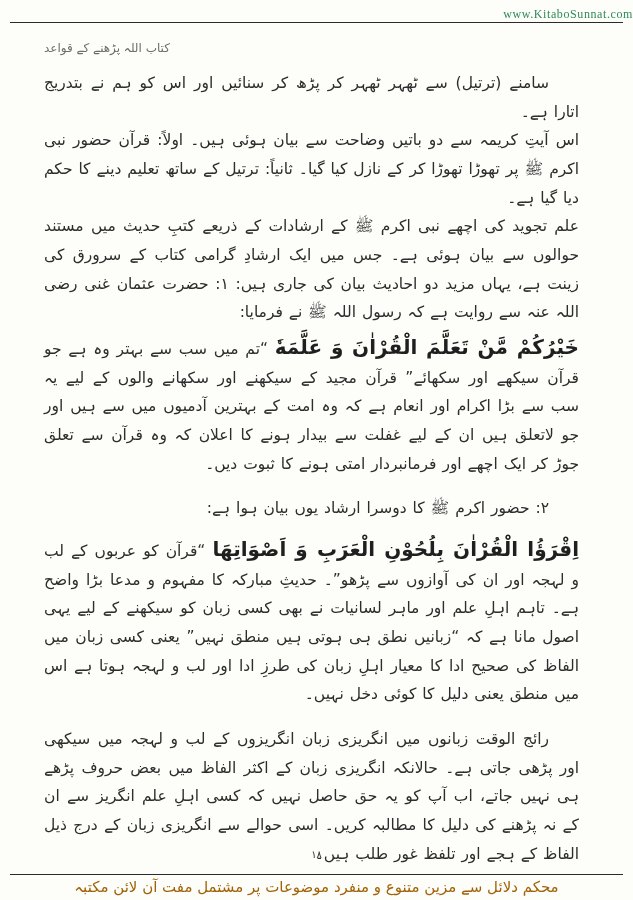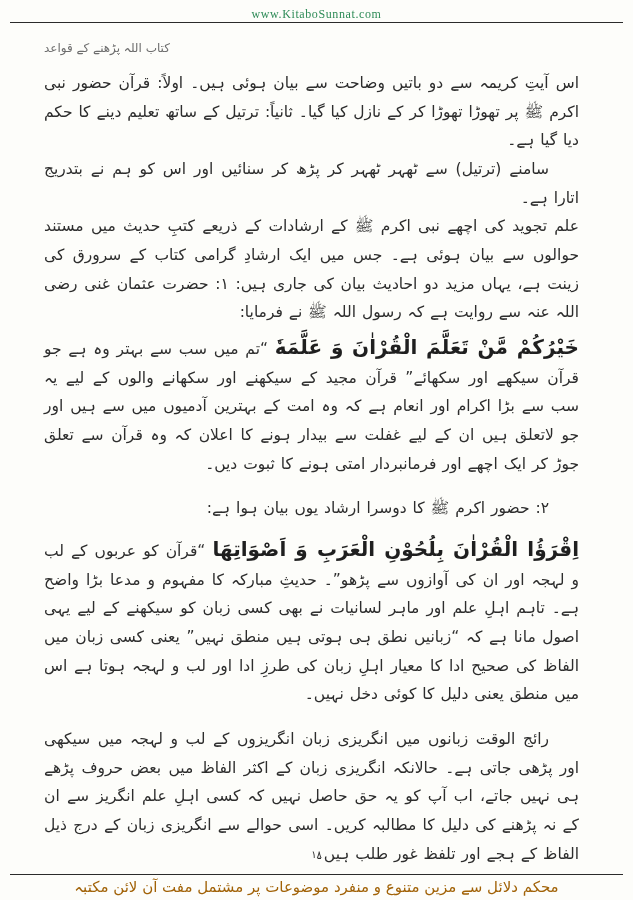--- a/index.html
+++ b/index.html
@@ -12,21 +12,21 @@
     width: 633px;
     height: 900px;
     margin: 0 auto;
     background: #fdfdfa;
     overflow: hidden;
     font-family: "DejaVu Sans", sans-serif;
     box-sizing: border-box;
   }
   
   .top-bar {
-    text-align: center;
+    text-align: right;
     padding-top: 3px;
     height: 17px;
   }
   .site-url {
     font-family: "Liberation Serif", serif;
     font-size: 12px;
     letter-spacing: 0.6px;
     color: #2e8b57;
     text-decoration: none;
     cursor: pointer;
@@ -102,23 +102,23 @@
 <div class="sheet">
 
   <header class="top-bar">
     <a class="site-url">www.KitaboSunnat.com</a>
   </header>
   <div class="rule top-rule"></div>
 
   <main class="page-body">
     <div class="running-title">کتاب اللہ پڑھنے کے قواعد</div>
 
+    <p class="para indent">سامنے (ترتیل) سے ٹھہر ٹھہر کر پڑھ کر سنائیں اور اس کو ہم نے بتدریج اتارا ہے۔</p>
+
     <p class="para">اس آیتِ کریمہ سے دو باتیں وضاحت سے بیان ہوئی ہیں۔ اولاً: قرآن حضور نبی اکرم ﷺ پر تھوڑا تھوڑا کر کے نازل کیا گیا۔ ثانیاً: ترتیل کے ساتھ تعلیم دینے کا حکم دیا گیا ہے۔</p>
-
-    <p class="para indent">سامنے (ترتیل) سے ٹھہر ٹھہر کر پڑھ کر سنائیں اور اس کو ہم نے بتدریج اتارا ہے۔</p>
 
     <p class="para">علم تجوید کی اچھے نبی اکرم ﷺ کے ارشادات کے ذریعے کتبِ حدیث میں مستند حوالوں سے بیان ہوئی ہے۔ جس میں ایک ارشادِ گرامی کتاب کے سرورق کی زینت ہے، یہاں مزید دو احادیث بیان کی جاری ہیں: ۱: حضرت عثمان غنی رضی اللہ عنہ سے روایت ہے کہ رسول اللہ ﷺ نے فرمایا:</p>
 
     <p class="para quote-para"><span class="arabic">خَيْرُكُمْ مَّنْ تَعَلَّمَ الْقُرْاٰنَ وَ عَلَّمَهٗ</span><span>  “تم میں سب سے بہتر وہ ہے جو قرآن سیکھے اور سکھائے” قرآن مجید کے سیکھنے اور سکھانے والوں کے لیے یہ سب سے بڑا اکرام اور انعام ہے کہ وہ امت کے بہترین آدمیوں میں سے ہیں اور جو لاتعلق ہیں ان کے لیے غفلت سے بیدار ہونے کا اعلان کہ وہ قرآن سے تعلق جوڑ کر ایک اچھے اور فرمانبردار امتی ہونے کا ثبوت دیں۔</span></p>
 
     <p class="para indent spaced">۲: حضور اکرم ﷺ کا دوسرا ارشاد یوں بیان ہوا ہے:</p>
 
     <p class="para quote-para"><span class="arabic">اِقْرَؤُا الْقُرْاٰنَ بِلُحُوْنِ الْعَرَبِ وَ اَصْوَاتِهَا</span><span>  “قرآن کو عربوں کے لب و لہجہ اور ان کی آوازوں سے پڑھو”۔ حدیثِ مبارکہ کا مفہوم و مدعا بڑا واضح ہے۔ تاہم اہلِ علم اور ماہر لسانیات نے بھی کسی زبان کو سیکھنے کے لیے یہی اصول مانا ہے کہ “زبانیں نطق ہی ہوتی ہیں منطق نہیں” یعنی کسی زبان میں الفاظ کی صحیح ادا کا معیار اہلِ زبان کی طرزِ ادا اور لب و لہجہ ہوتا ہے اس میں منطق یعنی دلیل کا کوئی دخل نہیں۔</span></p>
 
     <p class="para indent spaced">رائج الوقت زبانوں میں انگریزی زبان انگریزوں کے لب و لہجہ میں سیکھی اور پڑھی جاتی ہے۔ حالانکہ انگریزی زبان کے اکثر الفاظ میں بعض حروف پڑھے ہی نہیں جاتے، اب آپ کو یہ حق حاصل نہیں کہ کسی اہلِ علم انگریز سے ان کے نہ پڑھنے کی دلیل کا مطالبہ کریں۔ اسی حوالے سے انگریزی زبان کے درج ذیل الفاظ کے ہجے اور تلفظ غور طلب ہیں۔</p>

